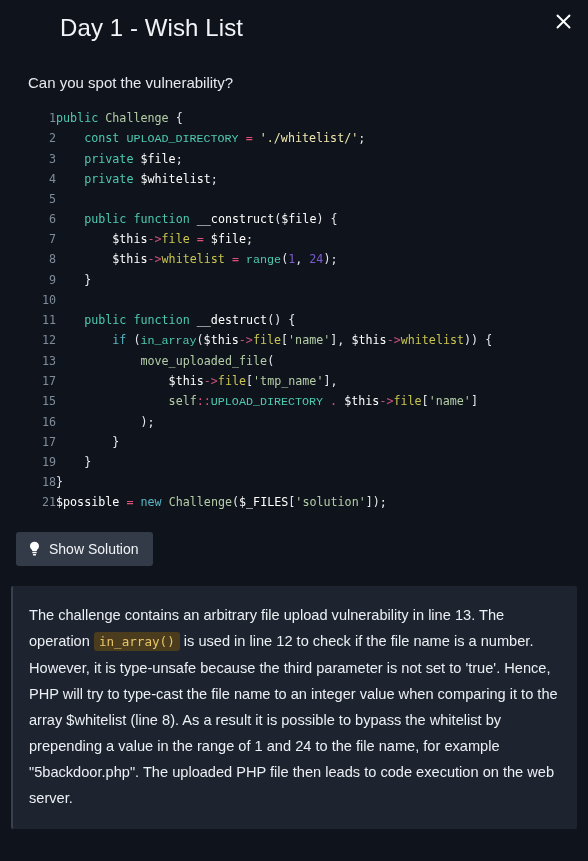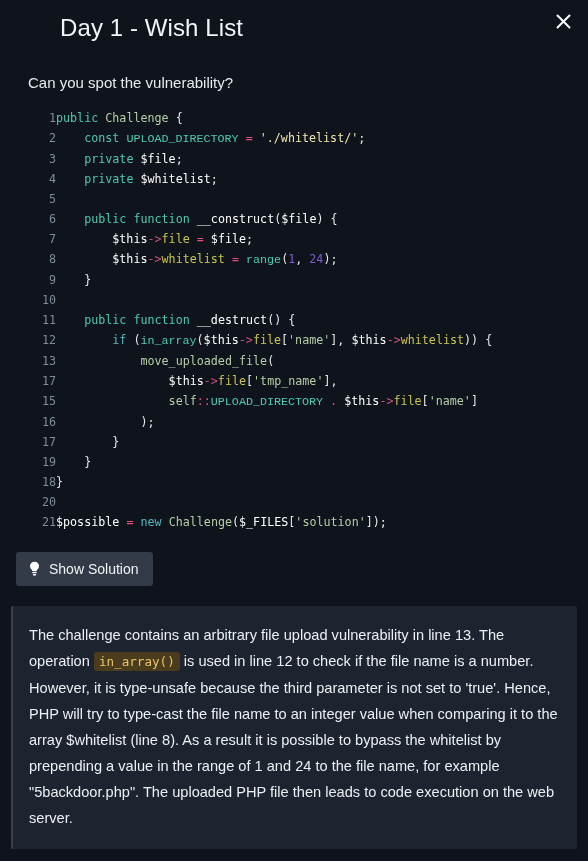--- a/index.html
+++ b/index.html
@@ -241,24 +241,20 @@
           </tr>
           <tr>
             <td class="ln">19</td>
             <td class="src"><span class="pn">    }</span></td>
           </tr>
           <tr>
             <td class="ln">18</td>
             <td class="src"><span class="pn">}</span></td>
           </tr>
           <tr>
-            <td class="ln">20</td>
-            <td class="src">&nbsp;</td>
-          </tr>
-          <tr>
             <td class="ln">21</td>
             <td class="src"><span class="var">$possible</span><span class="pn"> </span><span class="op">=</span><span class="pn"> </span><span class="kc">new</span><span class="pn"> </span><span class="cls">Challenge</span><span class="pn">(</span><span class="var">$_FILES</span><span class="pn">[</span><span class="str">'solution'</span><span class="pn">]);</span></td>
           </tr>
         </tbody>
     </table>
   </div>
 
   <div class="solution-btn-wrap">
     <button class="solution-btn">
       <span class="bulb-icon">

